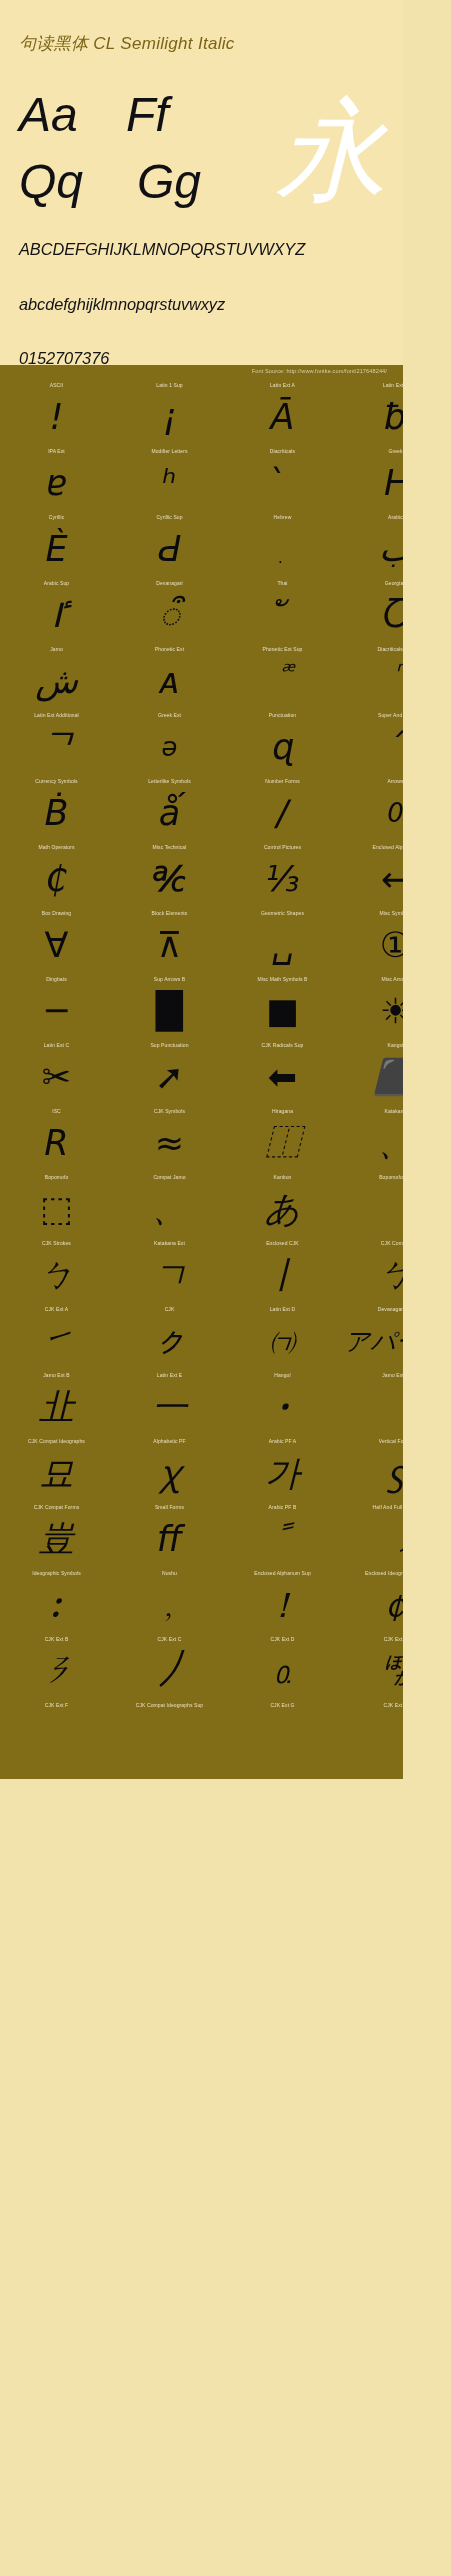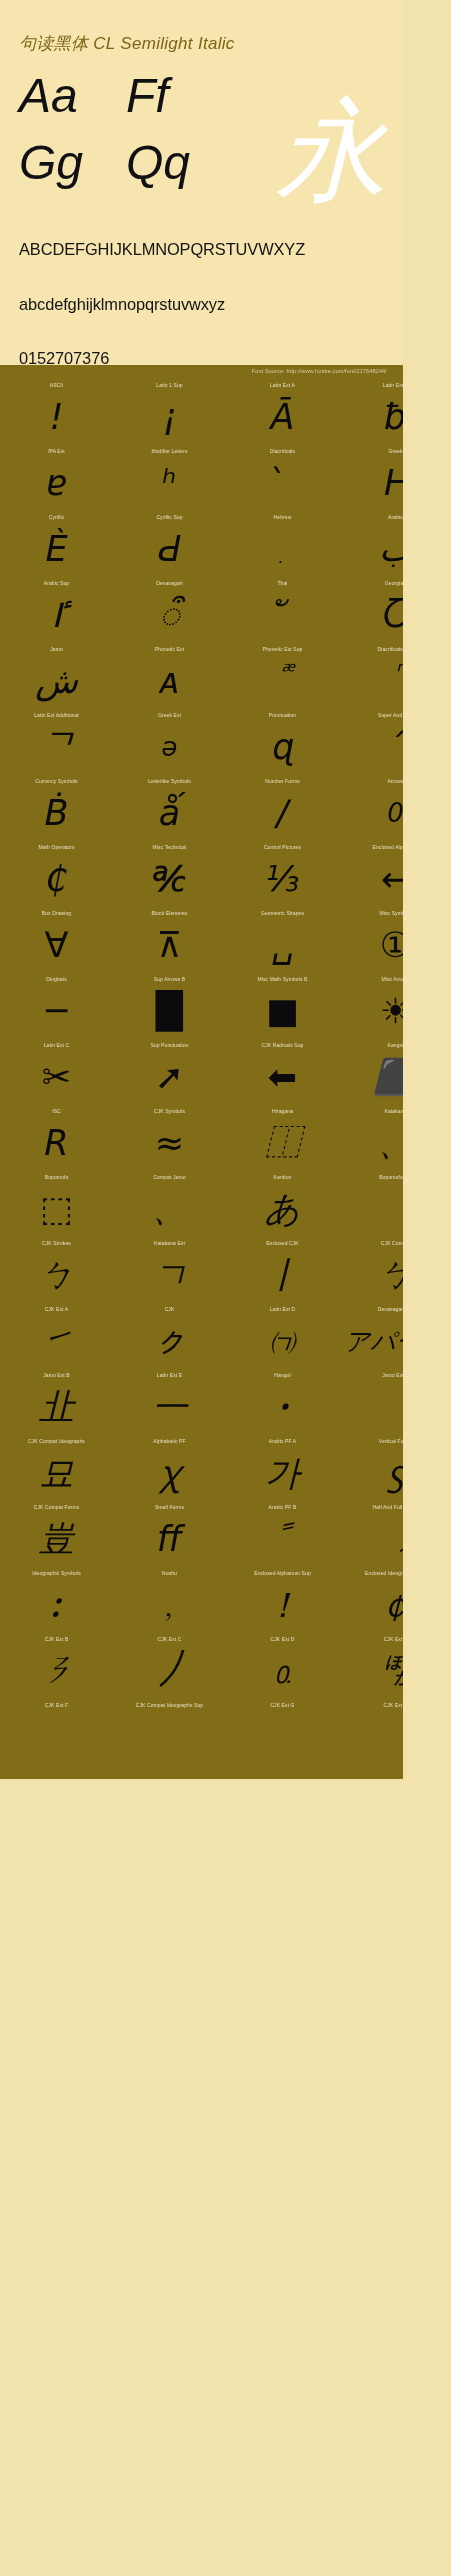--- a/index.html
+++ b/index.html
@@ -41,21 +41,21 @@
     font-family: "Liberation Sans", sans-serif;
     font-style: italic;
   }
 
   .big-rows {
     margin-top: 17px;
     padding-left: 19px;
   }
   .big-row {
     display: flex;
-    align-items: flex-start;
+    align-items: flex-end;
     height: 67px;
   }
   .big-glyph {
     font-family: "Liberation Sans", sans-serif;
     font-style: italic;
     font-weight: 400;
     font-size: 48px;
     color: #111014;
     line-height: 1;
     width: 107px;
@@ -74,20 +74,21 @@
     color: #ffffff;
     user-select: none;
   }
 
   .alpha-lines {
     padding-left: 19px;
     margin-top: 5.6px;
   }
   .alpha-line {
     font-family: "Liberation Sans", sans-serif;
+    font-style: italic;
     font-size: 16.4px;
     color: #141317;
     line-height: 1.32;
     letter-spacing: -0.1px;
     white-space: nowrap;
     margin-top: 33px;
   }
   .copyright {
     text-align: right;
     padding: 8px 19px 0 0;
@@ -179,22 +180,22 @@
     </div>
 
     <div class="cjk-hero">永</div>
 
     <div class="big-rows">
       <div class="big-row">
         <div class="big-glyph">Aa</div>
         <div class="big-glyph second">Ff</div>
       </div>
       <div class="big-row">
+        <div class="big-glyph second">Qq</div>
         <div class="big-glyph">Gg</div>
-        <div class="big-glyph second">Qq</div>
       </div>
     </div>
 
     <div class="alpha-lines">
       <div class="alpha-line">ABCDEFGHIJKLMNOPQRSTUVWXYZ</div>
       <div class="alpha-line">abcdefghijklmnopqrstuvwxyz</div>
       <div class="alpha-line">0152707376</div>
     </div>
 
     <div class="copyright">© Design by fontke.com</div>

